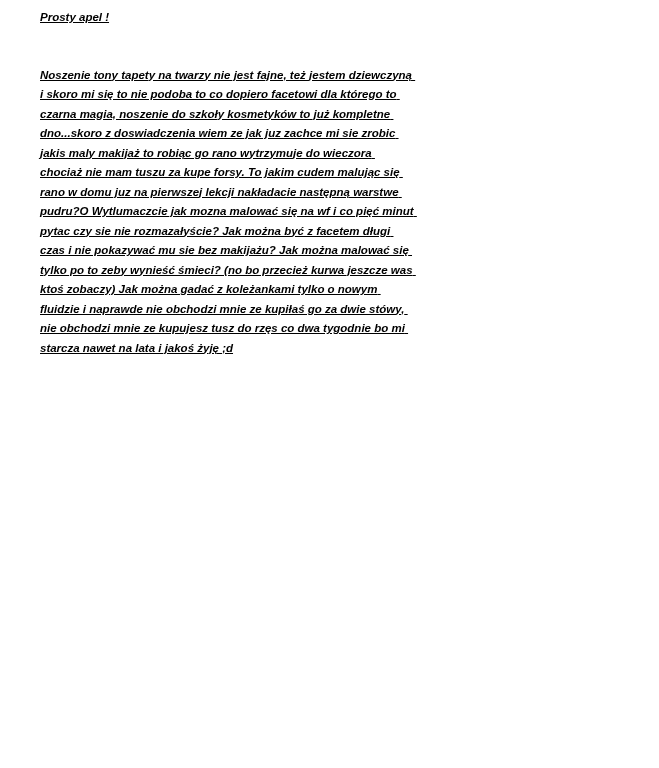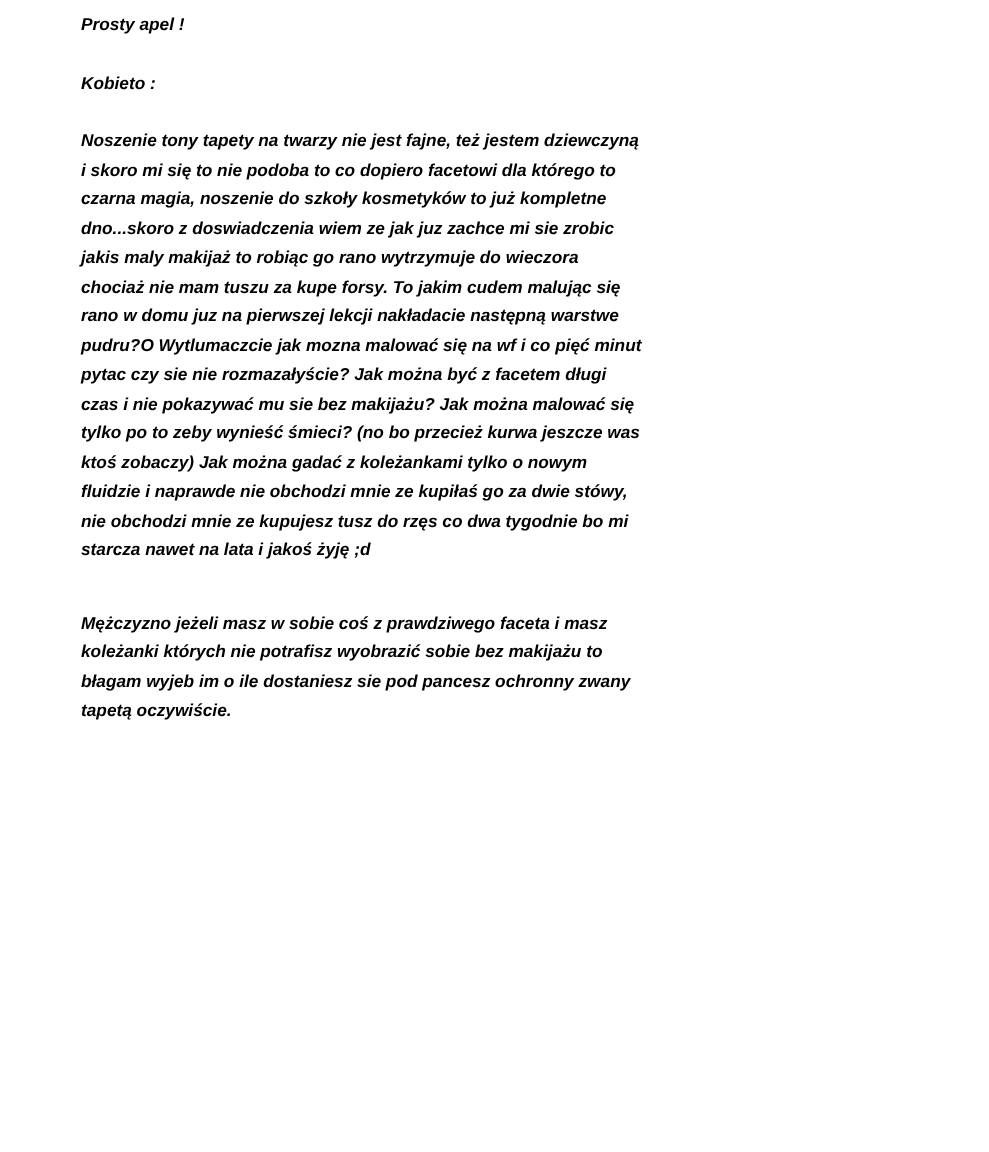--- a/index.html
+++ b/index.html
@@ -14,23 +14,24 @@
   }
   .page {
     position: relative;
     width: 659px;
     height: 768px;
     background: #ffffff;
     overflow: hidden;
   }
   .content {
     position: absolute;
-    left: 54px;
+    left: 40px;
     top: 8px;
     width: 375px;
+    text-decoration: underline;
   }
   .para {
     font-family: "Liberation Sans", sans-serif;
     font-style: italic;
     font-weight: bold;
     font-size: 11.5px;
     line-height: 19.5px;
     color: #000000;
     text-align: left;
     margin: 0;
@@ -43,27 +44,25 @@
 </head>
 <body>
 
 <div class="page">
   <div class="content">
 
     <p class="para">Prosty apel !</p>
 
     <div class="gap-sm"></div>
 
-    <p class="para">Kobieto :</p>
 
     <div class="gap-sm"></div>
 
     <p class="para">Noszenie tony tapety na twarzy nie jest fajne, też jestem dziewczyną i skoro mi się to nie podoba to co dopiero facetowi dla którego to czarna magia, noszenie do szkoły kosmetyków to już kompletne dno...skoro z doswiadczenia wiem ze jak juz zachce mi sie zrobic jakis maly makijaż to robiąc go rano wytrzymuje do wieczora chociaż nie mam tuszu za kupe forsy. To jakim cudem malując się rano w domu juz na pierwszej lekcji nakładacie następną warstwe pudru?O Wytlumaczcie jak mozna malować się na wf i co pięć minut pytac czy sie nie rozmazałyście? Jak można być z facetem długi czas i nie pokazywać mu sie bez makijażu? Jak można malować się tylko po to zeby wynieść śmieci? (no bo przecież kurwa jeszcze was ktoś zobaczy) Jak można gadać z koleżankami tylko o nowym fluidzie i naprawde nie obchodzi mnie ze kupiłaś go za dwie stówy, nie obchodzi mnie ze kupujesz tusz do rzęs co dwa tygodnie bo mi starcza nawet na lata i jakoś żyję ;d</p>
 
     <div class="gap-md"></div>
 
-    <p class="para">Mężczyzno jeżeli masz w sobie coś z prawdziwego faceta i masz koleżanki których nie potrafisz wyobrazić sobie bez makijażu to błagam wyjeb im o ile dostaniesz sie pod pancesz ochronny zwany tapetą oczywiście.</p>
 
     <div class="gap-lg"></div>
 
 
   </div>
 </div>
 
 </body></html>

